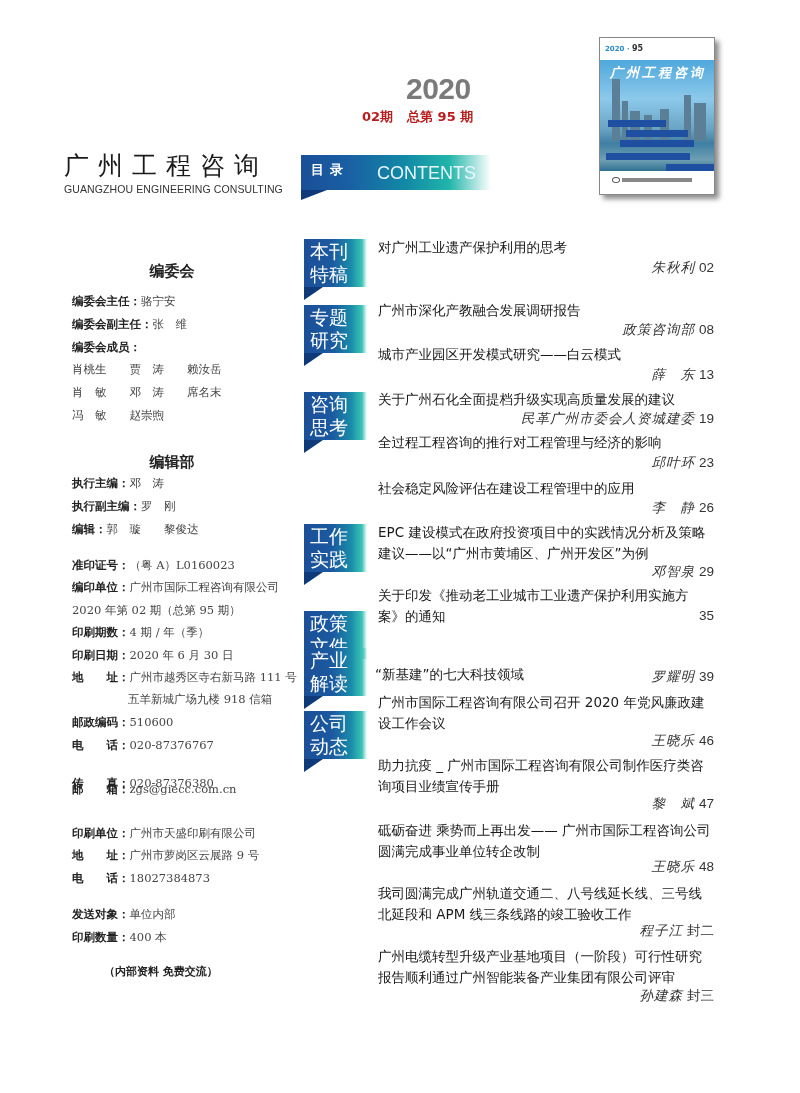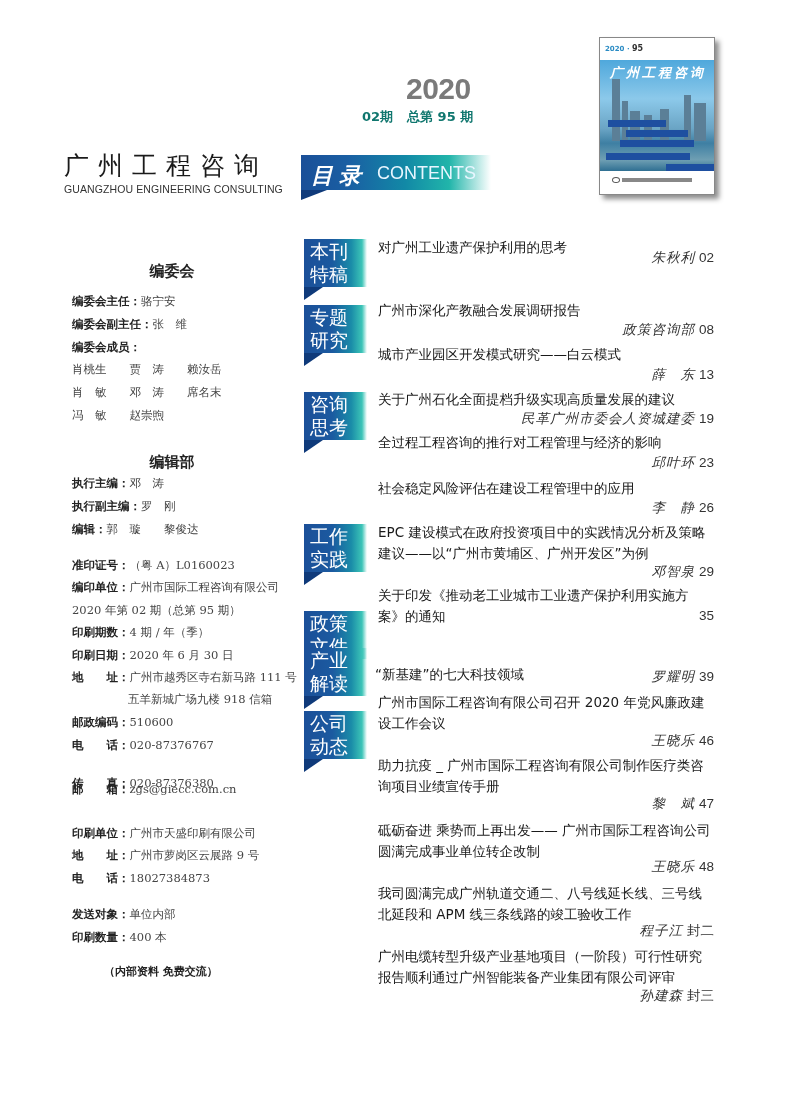--- a/index.html
+++ b/index.html
@@ -1,30 +1,30 @@
 <!DOCTYPE html>
 <html><head>
 <meta charset="utf-8">
 <style>
   * { margin: 0; padding: 0; box-sizing: border-box; }
   html, body { width: 800px; height: 1093px; background: #ffffff; overflow: hidden; }
   body { position: relative; font-family: "DejaVu Sans", "Liberation Sans", sans-serif; color: #222; }
 
   
   .year { position: absolute; left: 406px; top: 72px; font-family: "Liberation Sans", sans-serif; font-weight: bold; font-size: 30px; color: #7a7a7a; letter-spacing: -0.5px; }
-  .issue { position: absolute; left: 362px; top: 108px; font-size: 13px; font-weight: bold; color: #0f766e; white-space: nowrap; }
+  .issue { position: absolute; left: 362px; top: 108px; font-size: 13px; font-weight: bold; color: #b91c1c; white-space: nowrap; }
   .issue span { margin-right: 14px; }
 
   .brand { position: absolute; left: 64px; top: 150px; }
   .brand-cn { font-size: 25px; letter-spacing: 9px; color: #1a1a1a; font-weight: normal; line-height: 32px; }
   .brand-en { font-family: "Liberation Sans", sans-serif; font-size: 10.5px; color: #333; letter-spacing: 0.1px; margin-top: 1px; }
 
   .contents-banner { position: absolute; left: 301px; top: 155px; width: 190px; height: 35px;
     background: linear-gradient(90deg, #1a4f98 0%, #1a5fa3 25%, #1289a6 55%, #21b5aa 78%, rgba(255,255,255,0) 100%); }
-  .contents-banner .cn { position: absolute; left: 10px; top: 6px; font-size: 22px; font-weight: bold; color: #fff; letter-spacing: 6px; font-style: italic; }
+  .contents-banner .cn { position: absolute; left: 10px; top: 6px; font-size: 13px; font-weight: bold; color: #fff; letter-spacing: 6px; }
   .contents-banner .en { position: absolute; left: 76px; top: 8px; font-family: "Liberation Sans", sans-serif; font-size: 18px; color: #e8f6ff; }
 
   
   .cover { position: absolute; left: 599px; top: 37px; width: 116px; height: 158px; background: #fff; border: 1px solid #888;
     box-shadow: 4px 4px 5px rgba(0,0,0,0.45); }
   .cover .ctop { position: absolute; left: 5px; top: 6px; font-size: 7px; color: #2a8bc4; font-weight: bold; }
   .cover .ctop b { color: #333; font-size: 8px; }
   .cover .sky { position: absolute; left: 0; top: 22px; width: 114px; height: 111px;
     background: linear-gradient(180deg, #4fa8dc 0%, #8cc9ea 35%, #6aa4c4 62%, #3e7fa3 75%, #6f9fb3 90%, #2f6f92 100%); overflow: hidden; }
   .cover .ctitle { position: absolute; left: 10px; top: 4px; font-size: 13px; color: #fff; letter-spacing: 3px; font-style: italic; font-weight: bold; }
@@ -151,21 +151,21 @@
 <div class="tag" style="top:648px;">
     <div class="t">产业解读</div>
     <div class="fold"></div>
   </div>
 <div class="tag" style="top:711px;">
     <div class="t">公司动态</div>
     <div class="fold"></div>
   </div>
 
 <div class="toc-title" style="top:237px;">对广州工业遗产保护利用的思考</div>
-<div class="toc-meta" style="top:248px;"><span class="au">朱秋利</span><span class="pg">02</span></div>
+<div class="toc-meta" style="top:258px;"><span class="au">朱秋利</span><span class="pg">02</span></div>
 
 <div class="toc-title" style="top:300px;">广州市深化产教融合发展调研报告</div>
 <div class="toc-meta" style="top:320px;"><span class="au">政策咨询部</span><span class="pg">08</span></div>
 
 <div class="toc-title" style="top:344px;">城市产业园区开发模式研究——白云模式</div>
 <div class="toc-meta" style="top:365px;"><span class="au">薛　东</span><span class="pg">13</span></div>
 
 <div class="toc-title" style="top:389px;">关于广州石化全面提档升级实现高质量发展的建议</div>
 <div class="toc-meta" style="top:409px;"><span class="au">民革广州市委会人资城建委</span><span class="pg">19</span></div>
 

